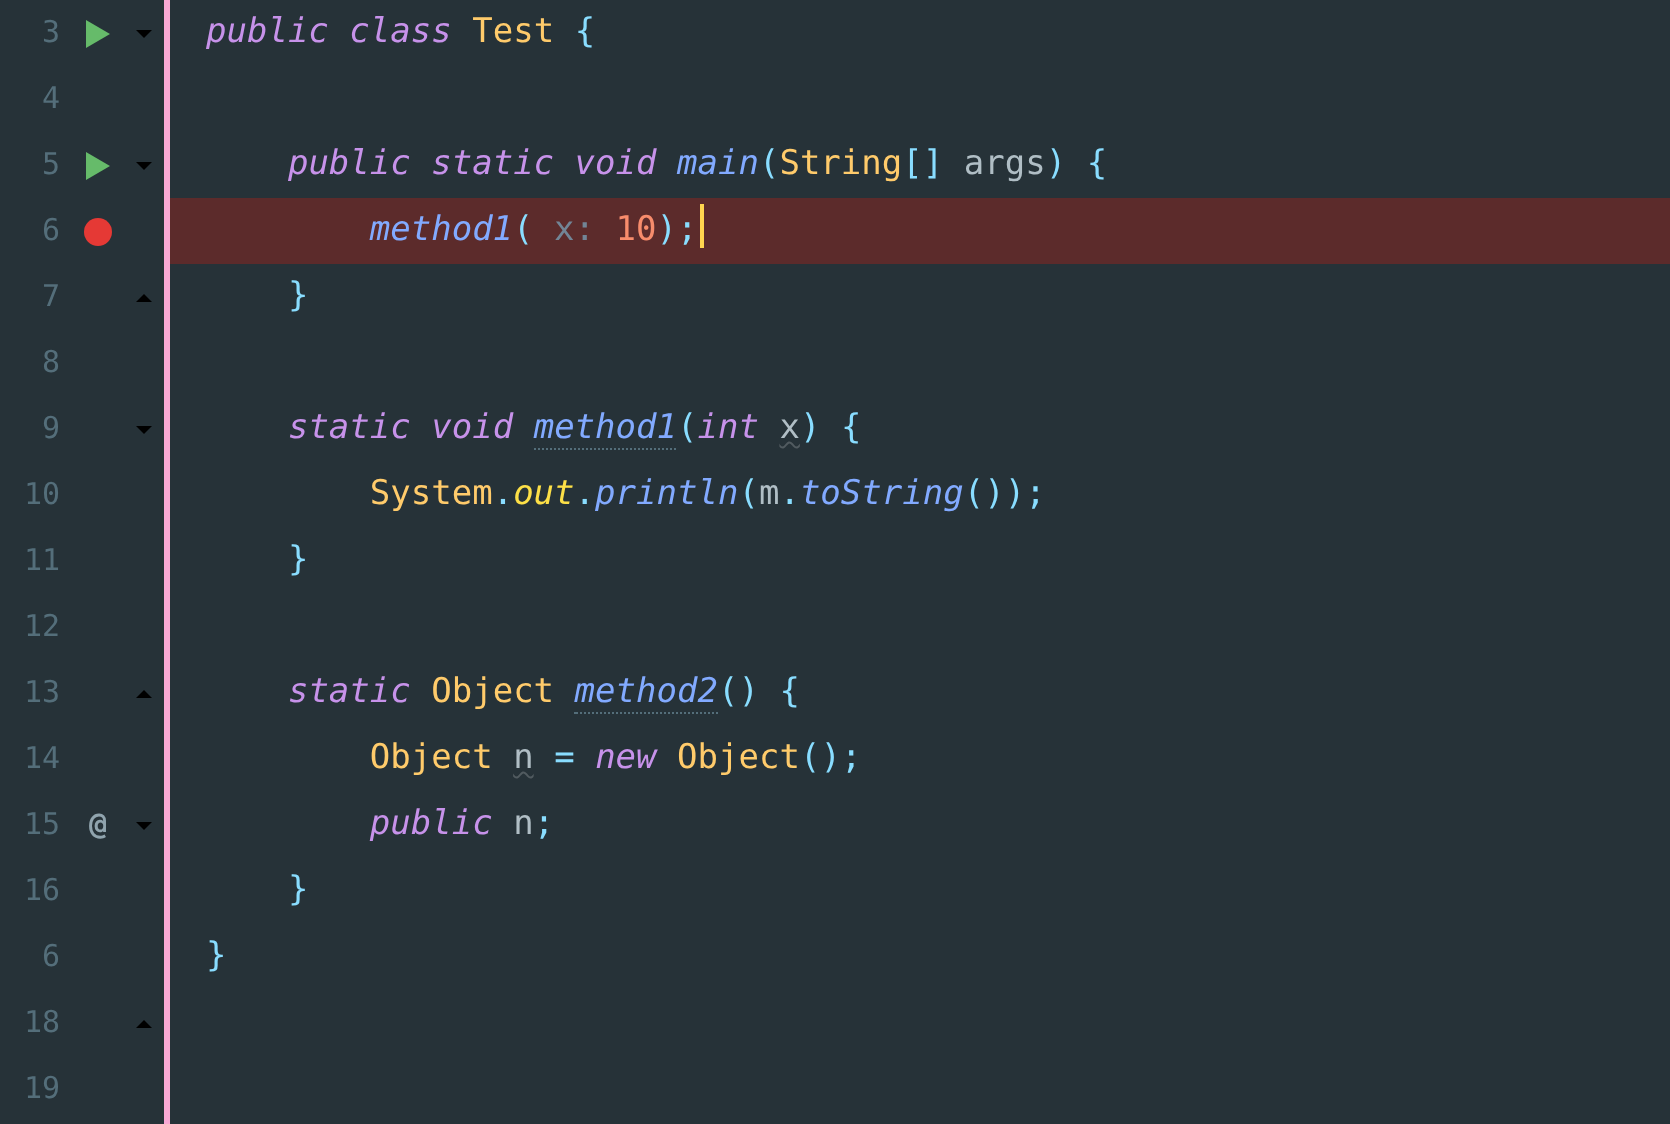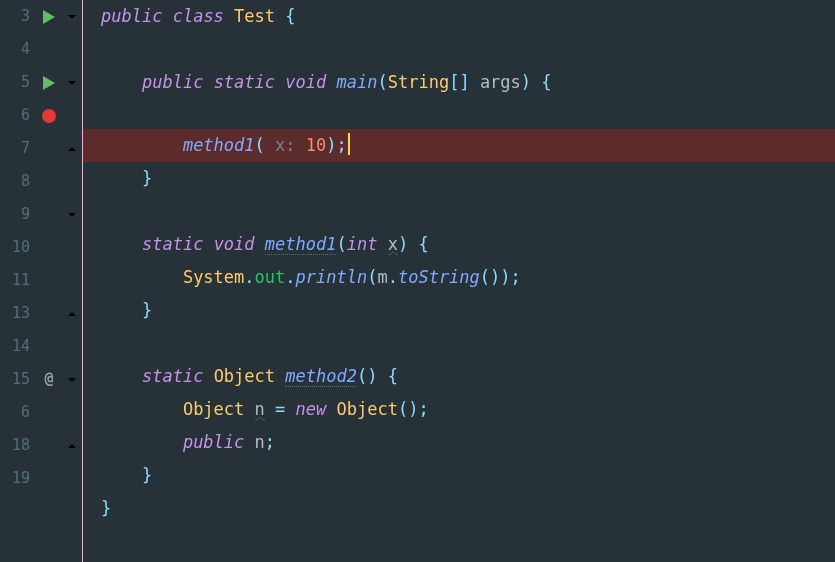--- a/index.html
+++ b/index.html
@@ -42,41 +42,40 @@
   }
   .fold-col {
     width: 20px;
     display: flex;
     justify-content: center;
     align-items: center;
   }
   .code-area {
     flex: 1;
     position: relative;
-    border-left: 1px solid #f9a8d4;
+    border-left: 3px solid #f9a8d4;
   }
   .code-line {
     height: 33px;
     white-space: pre;
     padding-left: 18px;
     position: relative;
   }
   .code-line.current {
     background: #5c2b2b;
-    margin-top: 30px;
   }
   .kw { color: #c792ea; font-style: italic; }
   .type { color: #ffcb6b; }
   .ident { color: #b0bec5; }
   .fn { color: #82aaff; font-style: italic; }
   .num { color: #f78c6c; }
   .param { color: #728596; }
   .punct { color: #89ddff; }
   .op { color: #89ddff; }
-  .field { color: #22c55e; }
+  .field { color: #fde047; font-style: italic; }
   .underline { border-bottom: 1px dotted #546e7a; }
   .waved {
     text-decoration: underline wavy rgba(255,255,255,0.2);
     text-decoration-thickness: 1px;
   }
   .cursor {
     display: inline-block;
     width: 2px;
     height: 22px;
     background: #ffd54f;
@@ -160,20 +159,25 @@
       <div class="lineno">10</div>
       <div class="icon-col"></div>
       <div class="fold-col"></div>
     </div>
     <div class="gutter-row">
       <div class="lineno">11</div>
       <div class="icon-col"></div>
       <div class="fold-col"></div>
     </div>
     <div class="gutter-row">
+      <div class="lineno">12</div>
+      <div class="icon-col"></div>
+      <div class="fold-col"></div>
+    </div>
+    <div class="gutter-row">
       <div class="lineno">13</div>
       <div class="icon-col"></div>
       <div class="fold-col">
           <svg width="12" height="12" class="fold-icon">
             <path d="M2 8 L6 4 L10 8"></path>
           </svg>
         </div>
     </div>
     <div class="gutter-row">
       <div class="lineno">14</div>
@@ -181,20 +185,25 @@
       <div class="fold-col"></div>
     </div>
     <div class="gutter-row">
       <div class="lineno">15</div>
       <div class="icon-col at-icon">@</div>
       <div class="fold-col">
           <svg width="12" height="12" class="fold-icon">
             <path d="M2 4 L6 8 L10 4"></path>
           </svg>
         </div>
+    </div>
+    <div class="gutter-row">
+      <div class="lineno">16</div>
+      <div class="icon-col"></div>
+      <div class="fold-col"></div>
     </div>
     <div class="gutter-row">
       <div class="lineno">6</div>
       <div class="icon-col"></div>
       <div class="fold-col"></div>
     </div>
     <div class="gutter-row">
       <div class="lineno">18</div>
       <div class="icon-col"></div>
       <div class="fold-col">

